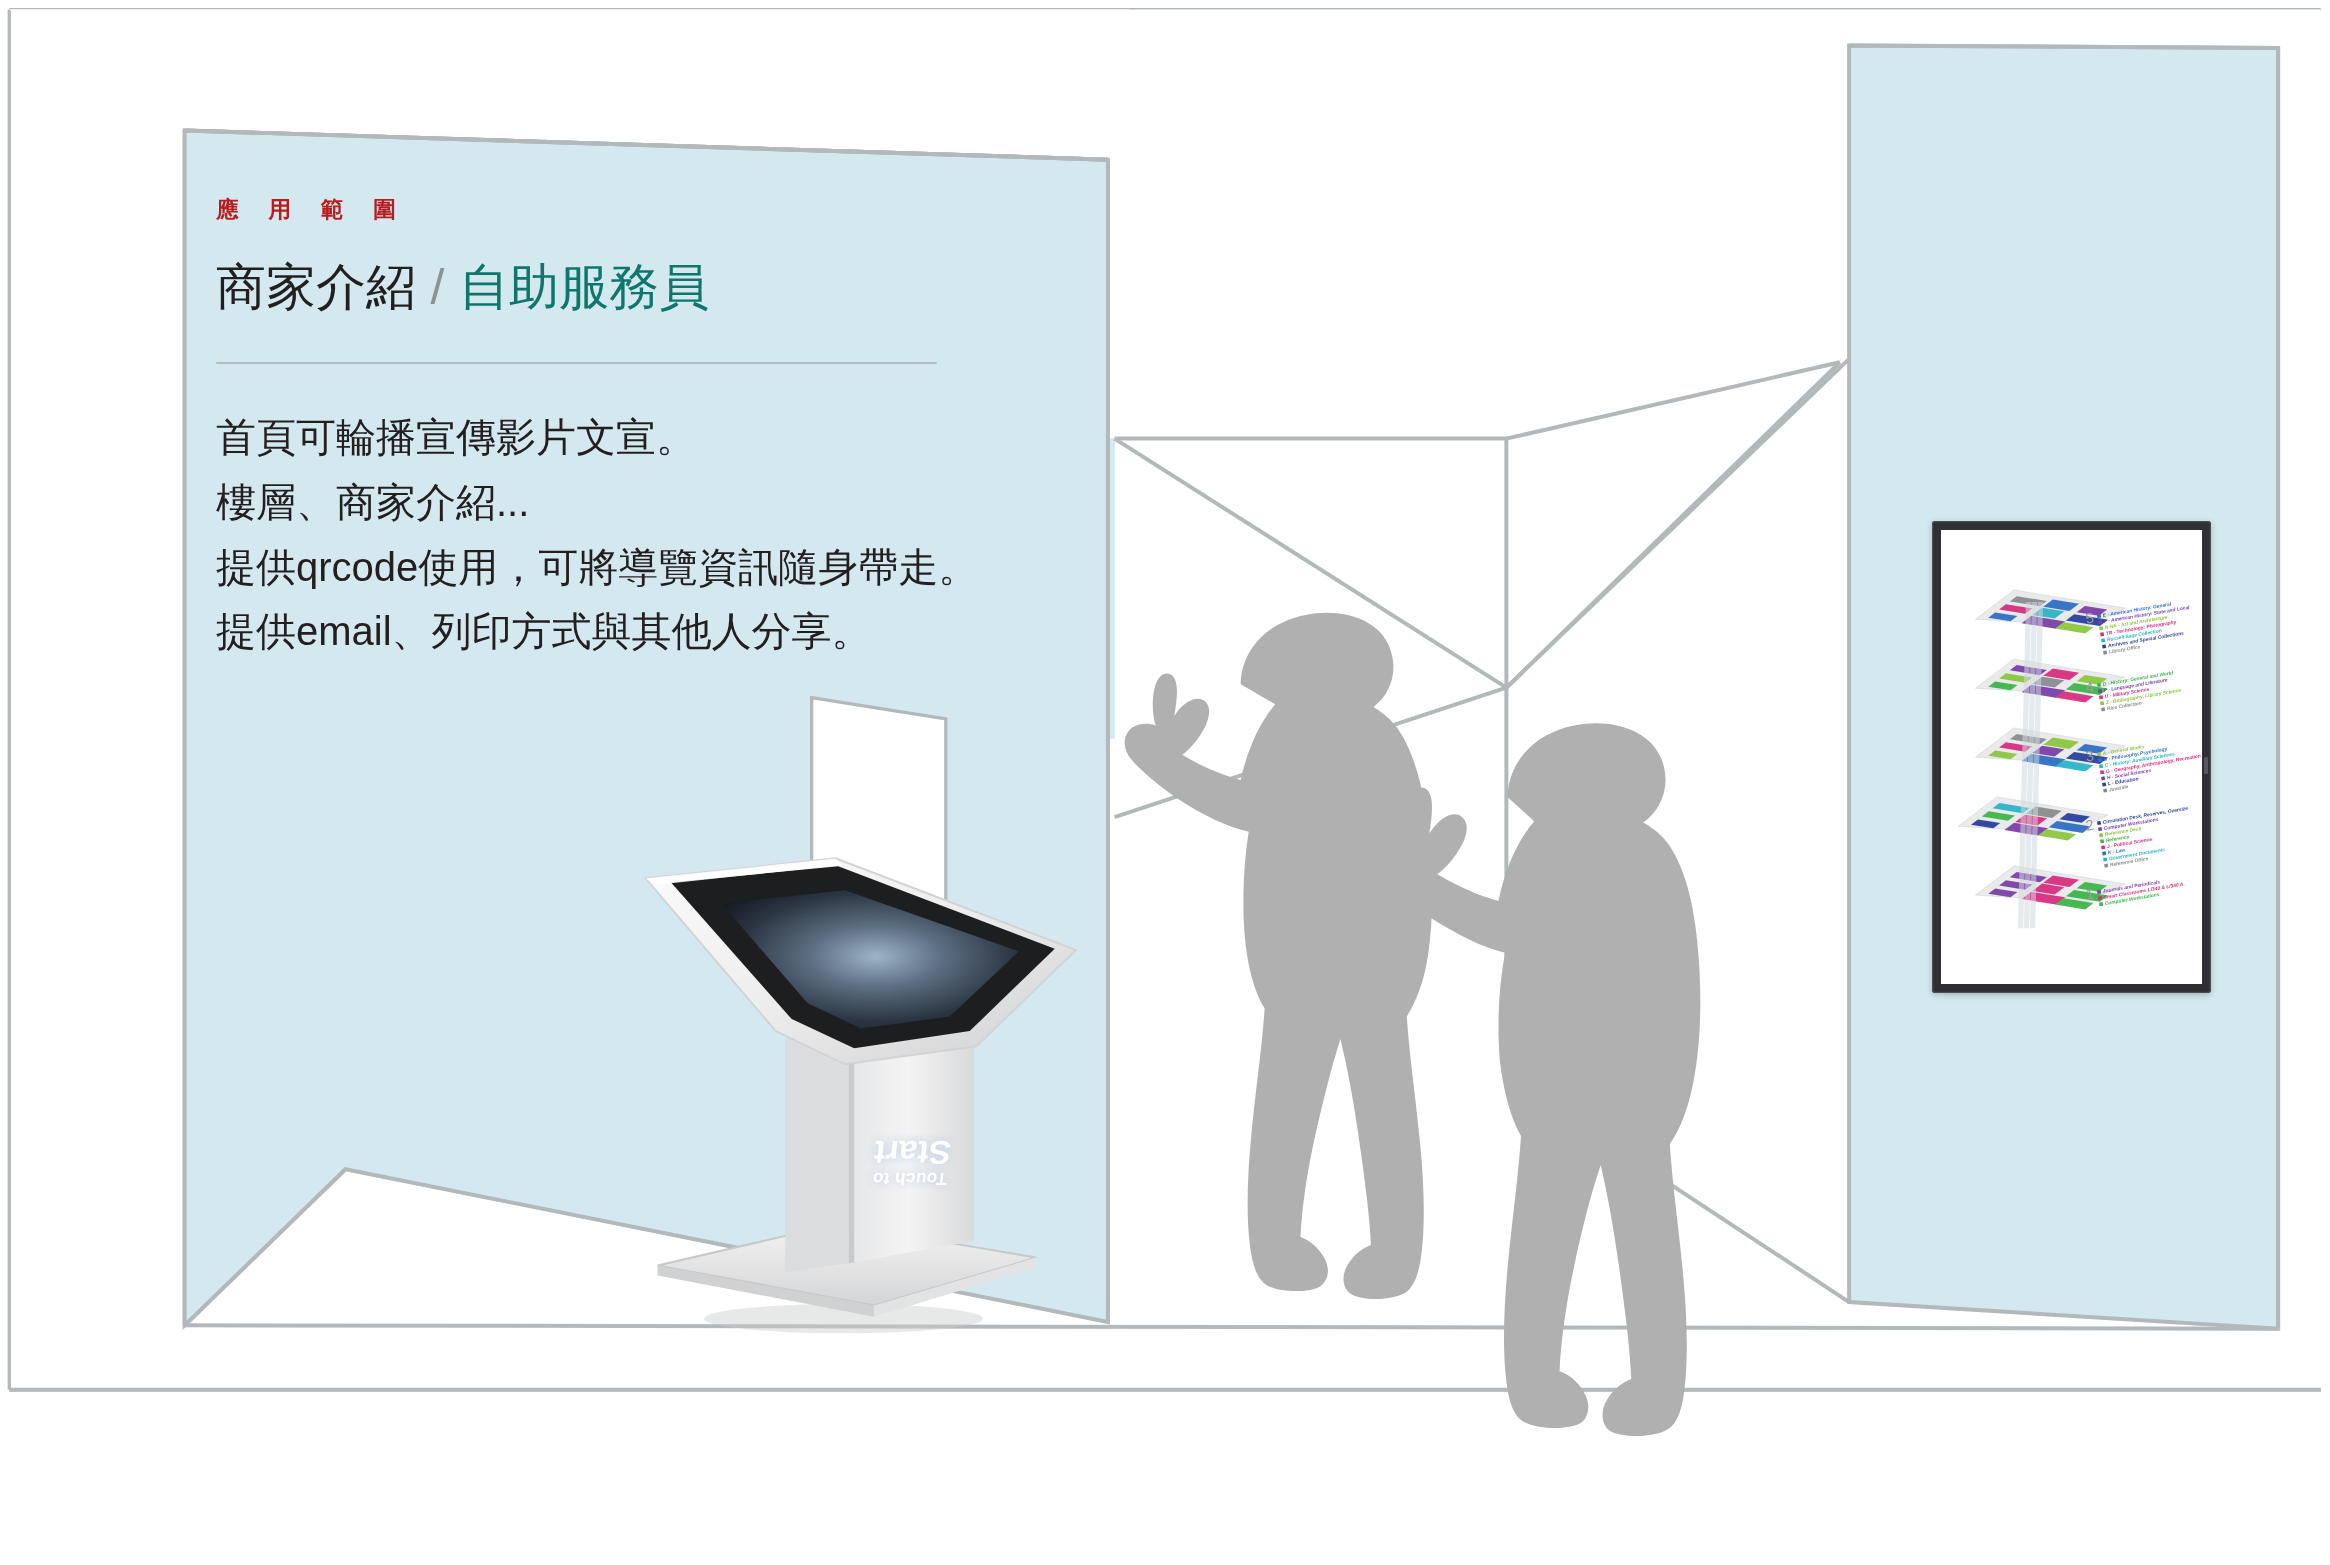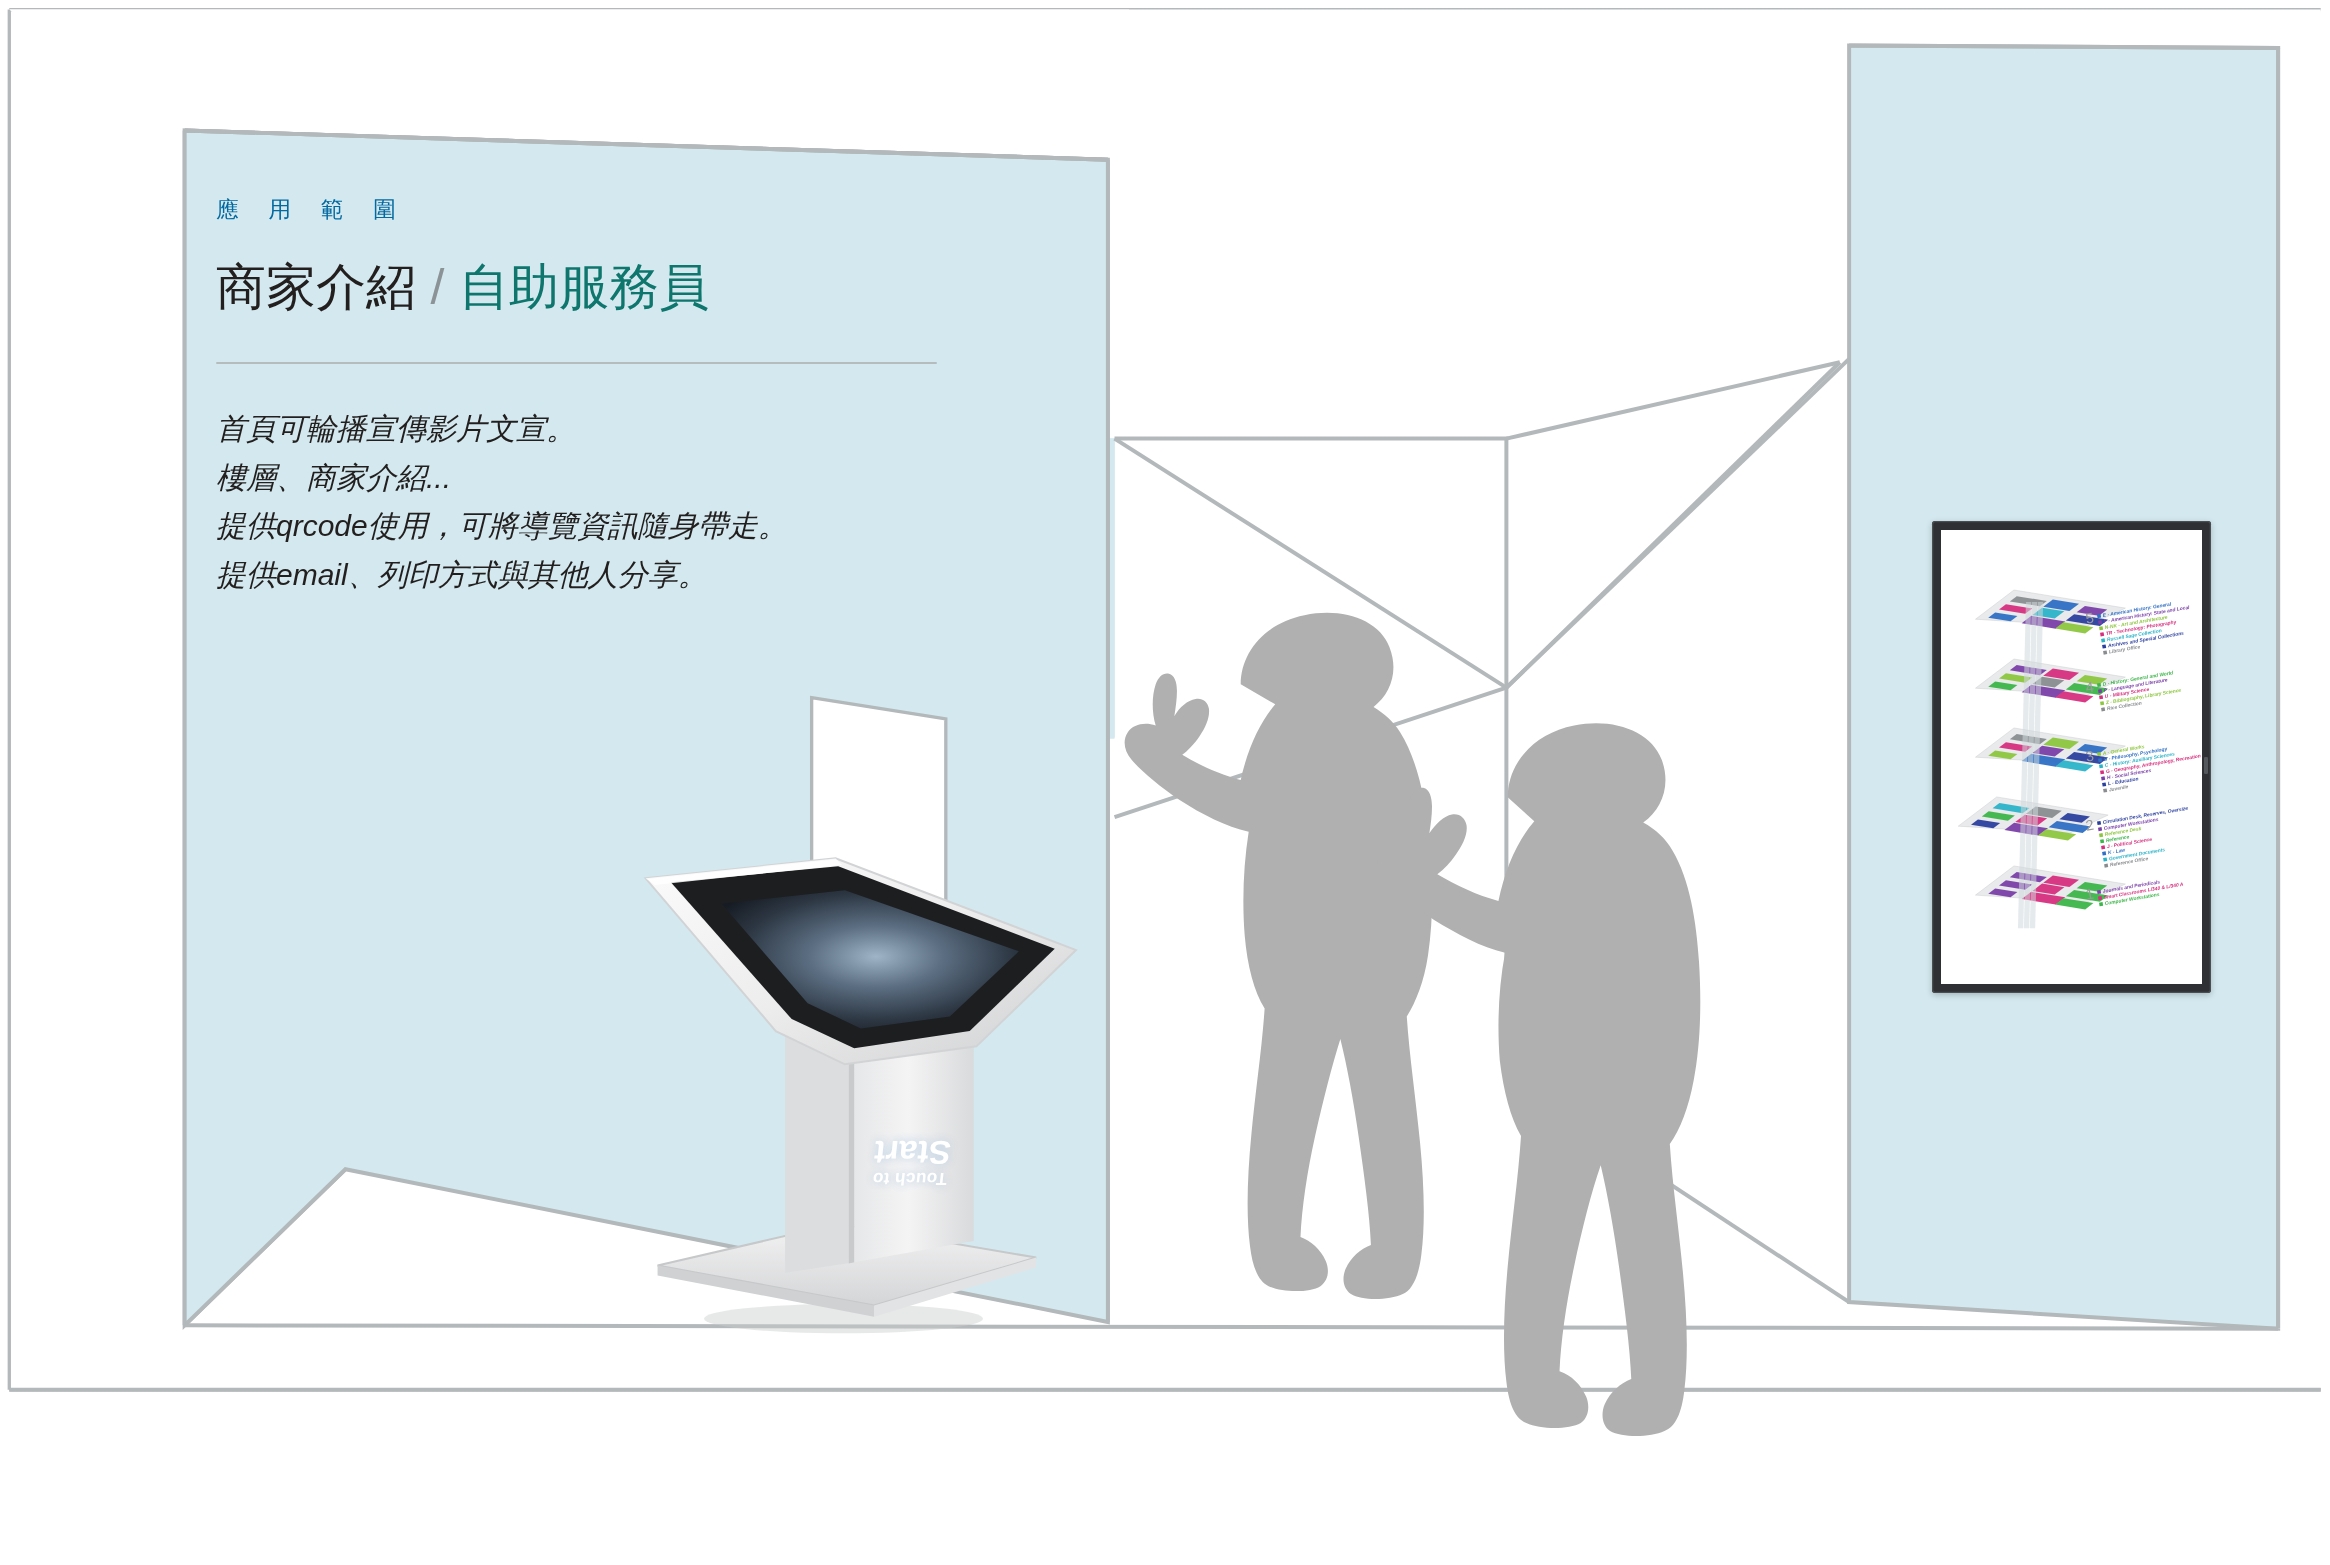--- a/index.html
+++ b/index.html
@@ -3,27 +3,27 @@
 <meta charset="utf-8">
 <style>
   html,body{margin:0;padding:0;background:#ffffff;}
   body{font-family:"Liberation Sans","DejaVu Sans",sans-serif;}
   #stage{position:relative;width:2330px;height:1566px;background:#ffffff;overflow:hidden;}
   #scene{position:absolute;inset:0;}
   #scene svg{position:absolute;left:0;top:0;width:2330px;height:1566px;}
 
   
   .textblock{position:absolute;left:216px;top:199px;width:784px;}
-  .eyebrow{font-size:22.6px;letter-spacing:.52em;color:#0369a1;font-weight:400;line-height:1;margin:0 0 39px 0;}
+  .eyebrow{font-size:22.6px;letter-spacing:.52em;color:#b91c1c;font-weight:700;line-height:1;margin:0 0 39px 0;}
   .title{font-size:50px;line-height:1.05;color:#231f1e;font-weight:400;white-space:nowrap;margin:0;}
   .title .slash{color:#8b9397;padding:0 14.6px;font-weight:300;}
   .title .accent{color:#0f766e;}
   .rule{height:2px;background:#b6bcbe;margin:49px 0 41px 0;width:721px;border-radius:1.3px;}
   .bullets{margin:0;padding:0;list-style:none;}
-  .bullets li{font-size:30px;line-height:1.62;color:#231f1e;font-weight:400;white-space:nowrap;font-style:italic;}
+  .bullets li{font-size:40px;line-height:1.62;color:#231f1e;font-weight:400;white-space:nowrap;}
 
   
   .kiosk{position:absolute;left:634px;top:867px;width:438px;height:465px;}
   .kiosk-screen-label{position:absolute;left:239px;top:269px;transform:rotate(180deg) skewX(-6deg);
     color:#ffffff;text-align:center;line-height:1.02;text-shadow:0 0 9.3px rgba(180,205,230,.95);pointer-events:none;}
   .kiosk-screen-label .l1{font-size:17.3px;font-weight:700;display:block;letter-spacing:.02em;}
   .kiosk-screen-label .l2{font-size:33px;font-weight:700;display:block;letter-spacing:.01em;}
 
   
   .display{position:absolute;left:1932px;top:521px;width:279px;height:472px;}

